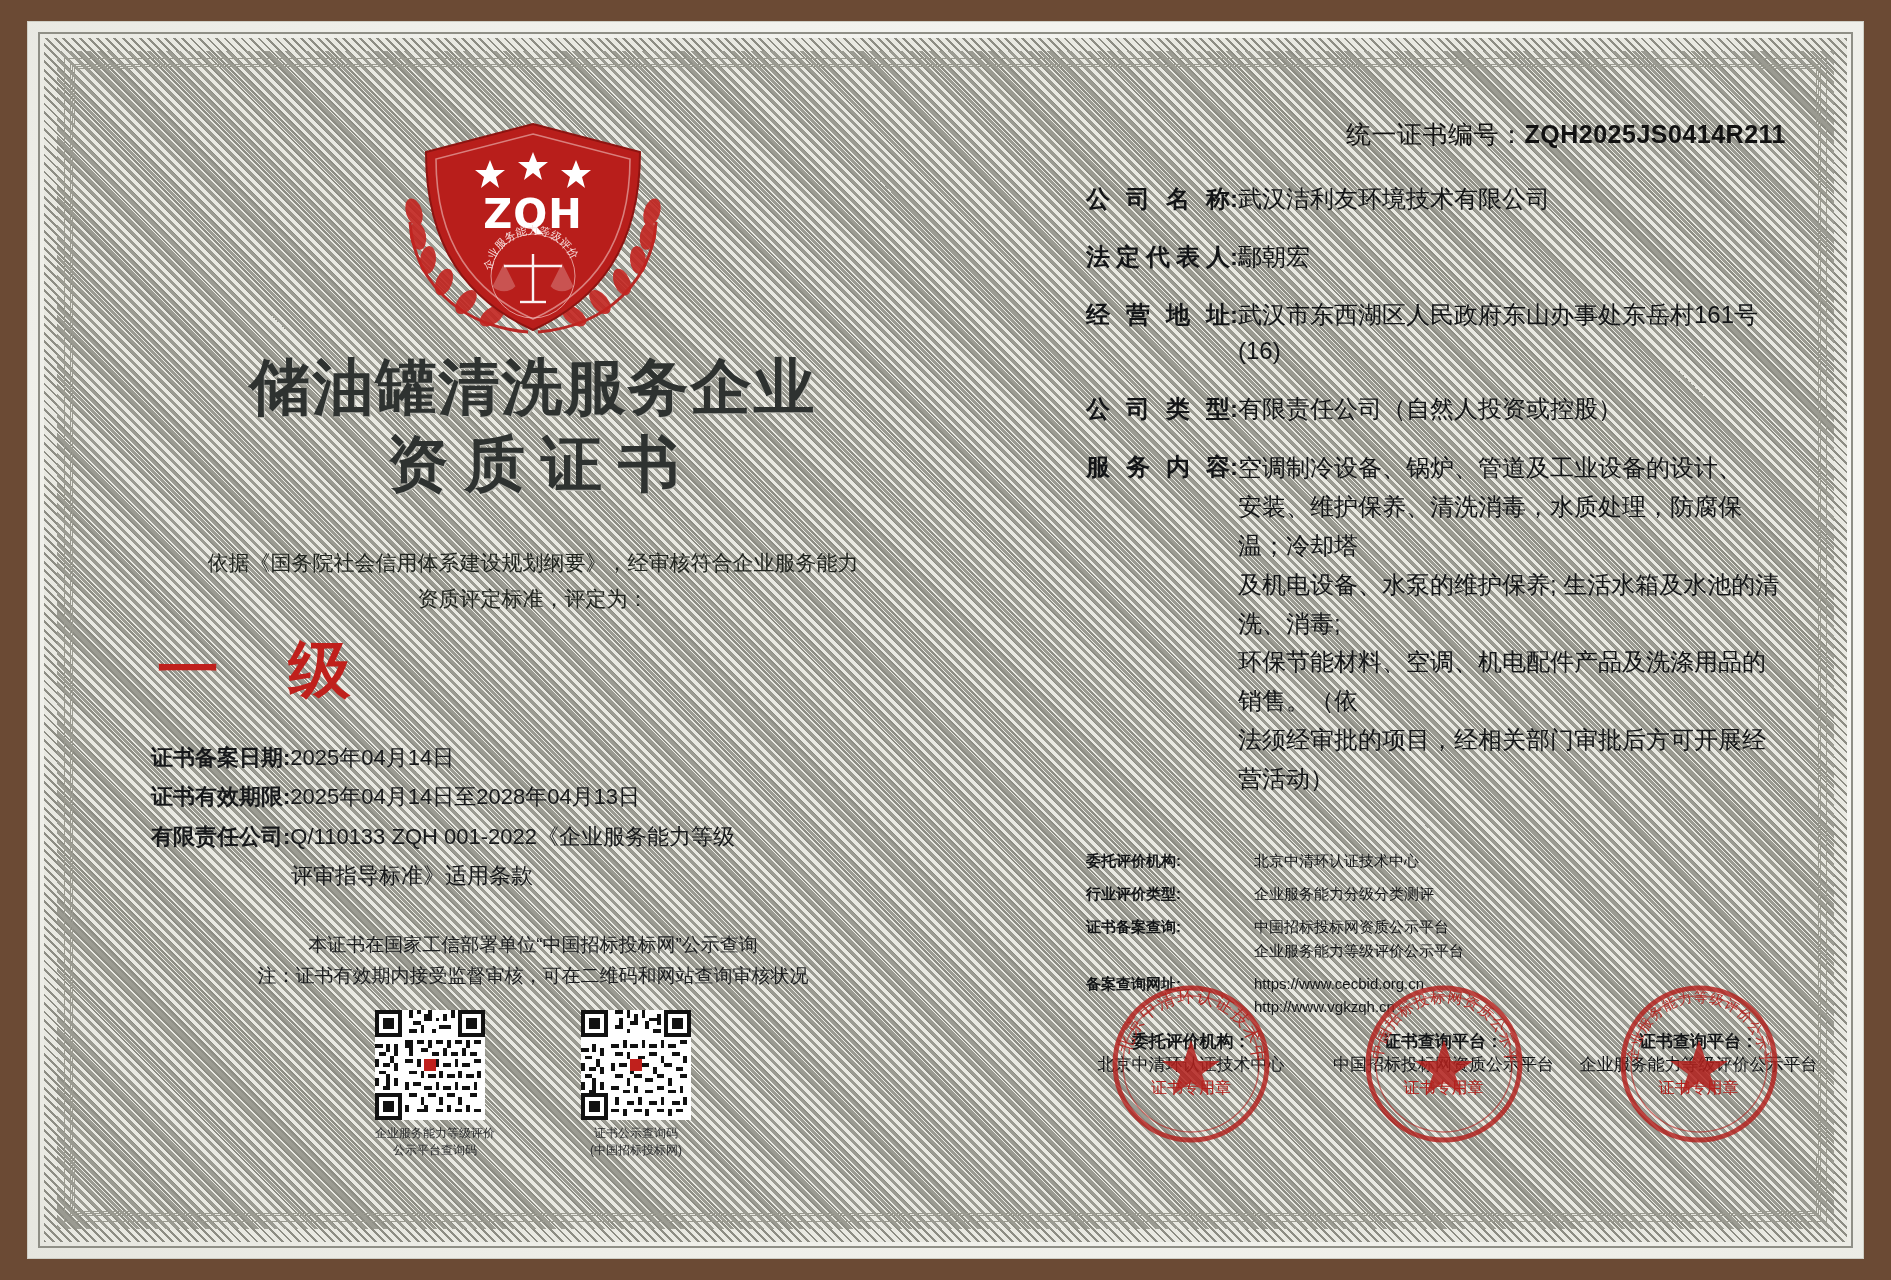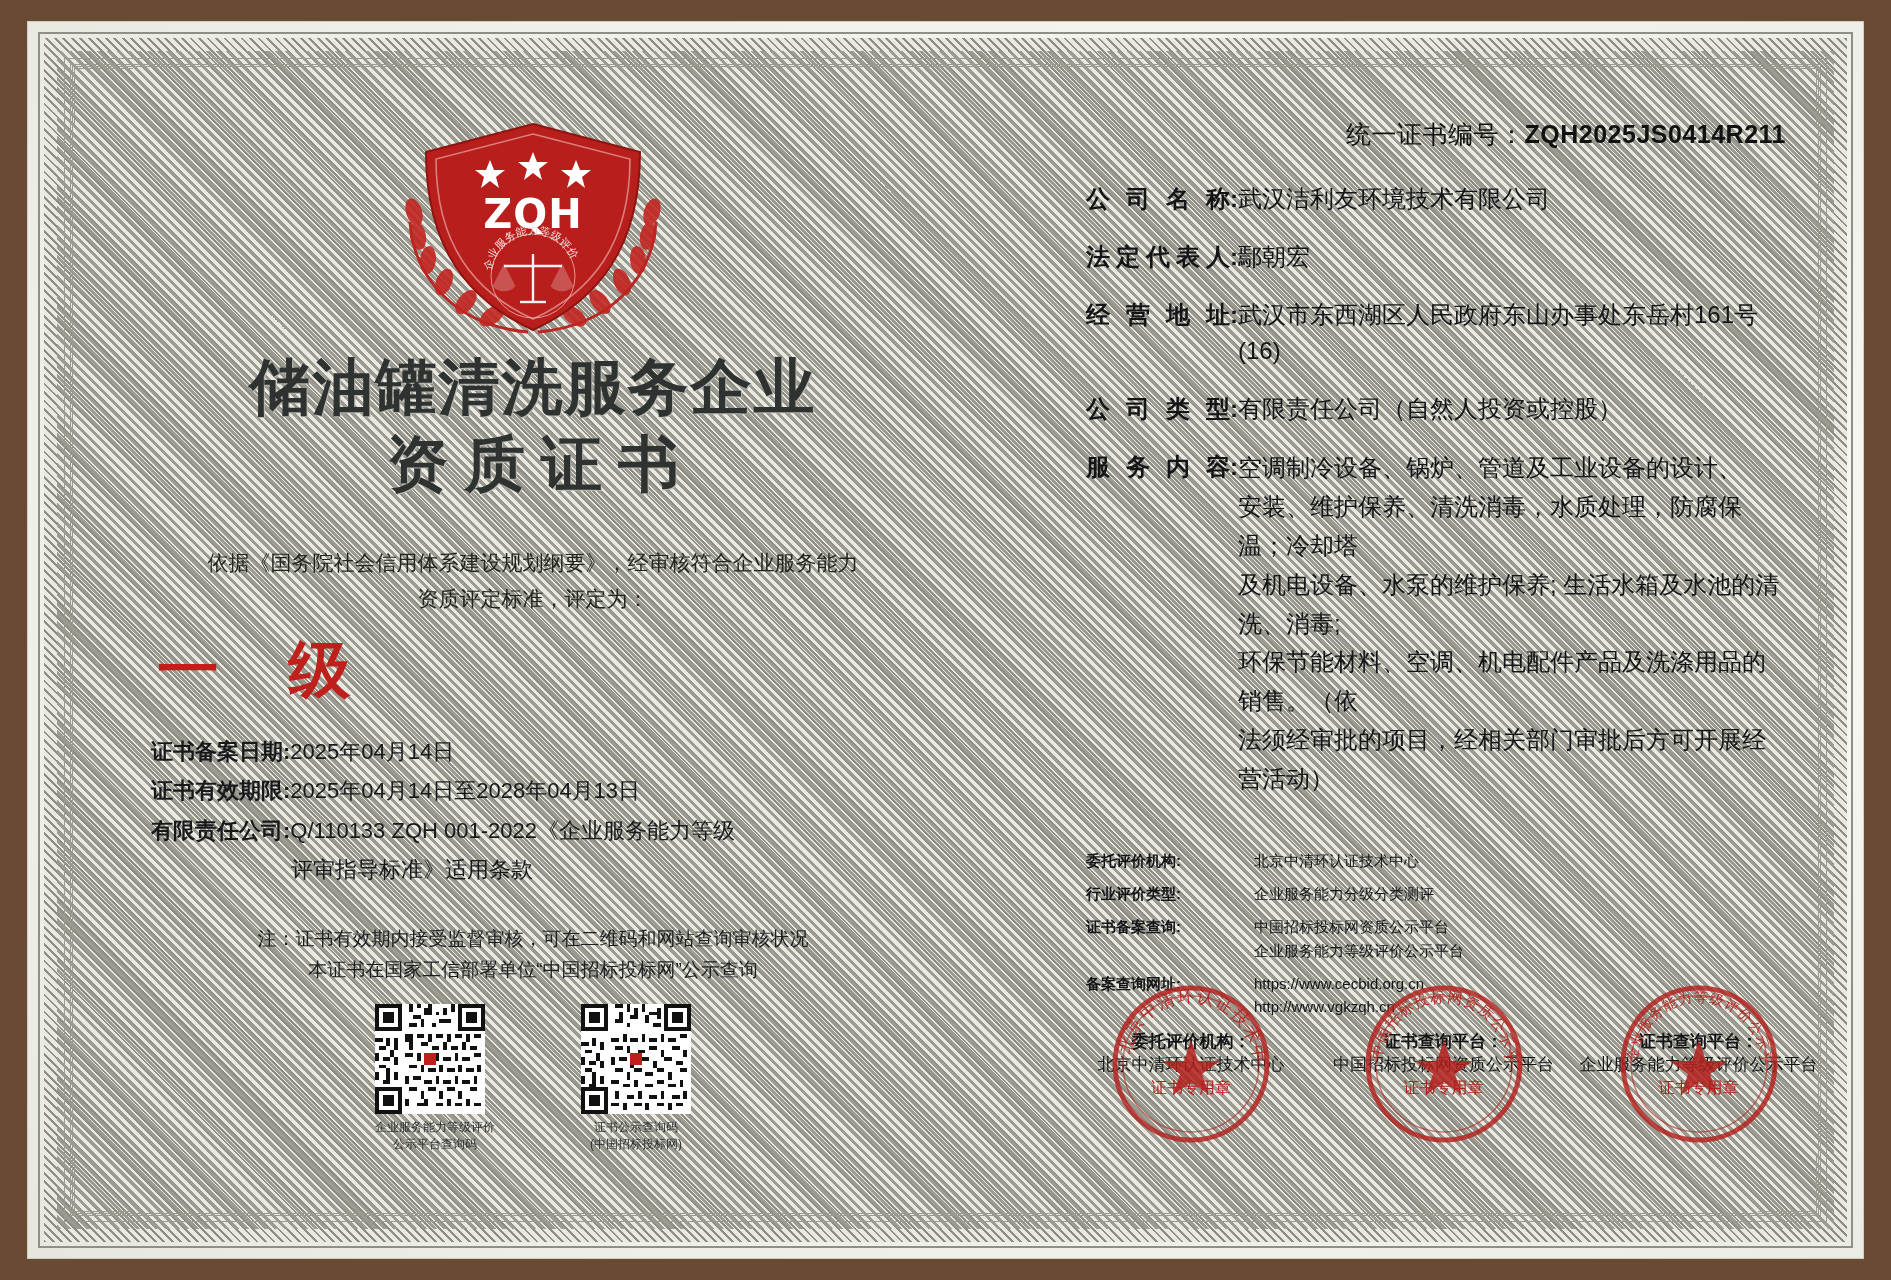--- a/index.html
+++ b/index.html
@@ -65,21 +65,21 @@
   }
   .basis{
     margin-top:40px;text-align:center;color:#20241f;font-size:21px;line-height:1.75;
   }
   .basis .l2{display:block;}
   .grade{
     margin-top:10px;text-align:left;color:#c0201c;font-weight:bold;
     font-size:62px;letter-spacing:24px;text-indent:24px;
     font-family:"DejaVu Sans","Liberation Sans",sans-serif;
   }
-  .meta{margin-top:20px;color:#16181a;font-size:22px;line-height:1.78;padding-left:18px;}
+  .meta{margin-top:26px;color:#16181a;font-size:22px;line-height:1.78;padding-left:18px;}
   .meta .row{display:block;white-space:nowrap;}
   .meta b{font-weight:bold;}
   .meta .indent{padding-left:140px;display:block;}
   .note{
     margin-top:34px;color:#1b1d1f;font-size:19px;line-height:1.65;text-align:center;
   }
   .qr-wrap{margin-top:18px;display:flex;justify-content:center;gap:86px;}
   .qr-item{text-align:center;}
   .qr-box{width:110px;height:110px;position:relative;background:#fff;}
   .qr-cap{font-size:12px;color:#2a2c2e;line-height:1.45;margin-top:5px;}
@@ -222,22 +222,22 @@
         <span class="row">
           <b>证书有效期限:</b><span>2025年04月14日至2028年04月13日</span>
         </span>
         <span class="row">
           <b>有限责任公司:</b><span>Q/110133 ZQH 001-2022《企业服务能力等级</span>
         </span>
         <span class="indent">评审指导标准》适用条款</span>
       </div>
 
       <div class="note">
+        <div>本证书在国家工信部署单位“中国招标投标网”公示查询</div>
         <div>注：证书有效期内接受监督审核，可在二维码和网站查询审核状况</div>
-        <div>本证书在国家工信部署单位“中国招标投标网”公示查询</div>
       </div>
 
       <div class="qr-wrap">
         <div class="qr-item">
           <div class="qr-box">
             <svg width="110" height="110" viewBox="0 0 29 29" xmlns="http://www.w3.org/2000/svg" shape-rendering="crispEdges">
               <rect width="29" height="29" fill="#fff"></rect>
               <g fill="#111">
                 <path d="M0 0h7v7H0z M1 1v5h5V1z M2 2h3v3H2z"></path>
                 <path d="M22 0h7v7h-7z M23 1v5h5V1z M24 2h3v3h-3z"></path>

